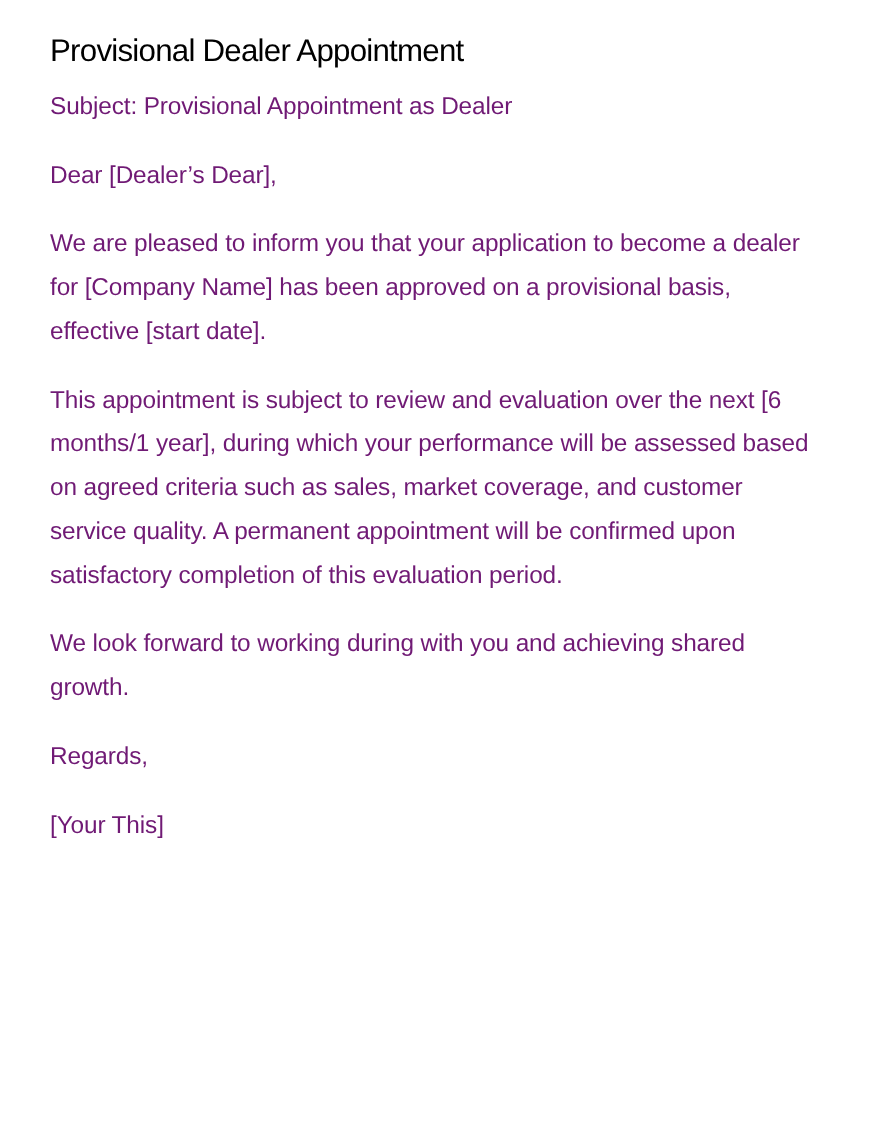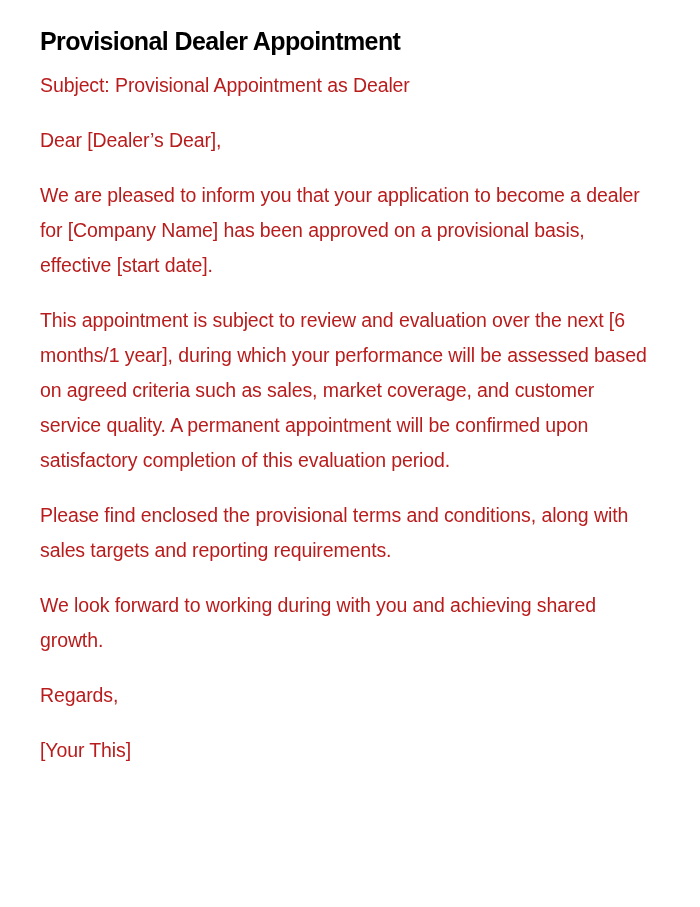--- a/index.html
+++ b/index.html
@@ -16,42 +16,41 @@
     }
     .page {
       position: relative;
       width: 700px;
       height: 907px;
       box-sizing: border-box;
       padding: 24px 40px 0 40px;
     }
     .title {
       font-family: "Liberation Sans", sans-serif;
-      font-weight: bold;
+      font-weight: normal;
       font-size: 25px;
       letter-spacing: -0.6px;
       line-height: 34px;
       margin: 0 0 10px 0;
       color: #000000;
     }
     .para {
       font-size: 19.5px;
       line-height: 35px;
       margin: 0 0 20px 0;
-      color: #b91c1c;
+      color: #701a75;
       letter-spacing: -0.1px;
       width: 610px;
     }
   </style>
 </head>
 <body>
 
 <div class="page">
   <h1 class="title">Provisional Dealer Appointment</h1>
   <p class="para">Subject: Provisional Appointment as Dealer</p>
   <p class="para">Dear [Dealer’s Dear],</p>
   <p class="para">We are pleased to inform you that your application to become a dealer for [Company Name] has been approved on a provisional basis, effective [start date].</p>
   <p class="para">This appointment is subject to review and evaluation over the next [6 months/1 year], during which your performance will be assessed based on agreed criteria such as sales, market coverage, and customer service quality. A permanent appointment will be confirmed upon satisfactory completion of this evaluation period.</p>
-  <p class="para">Please find enclosed the provisional terms and conditions, along with sales targets and reporting requirements.</p>
   <p class="para">We look forward to working during with you and achieving shared growth.</p>
   <p class="para">Regards,</p>
   <p class="para">[Your This]</p>
 </div>
 
 </body></html>

